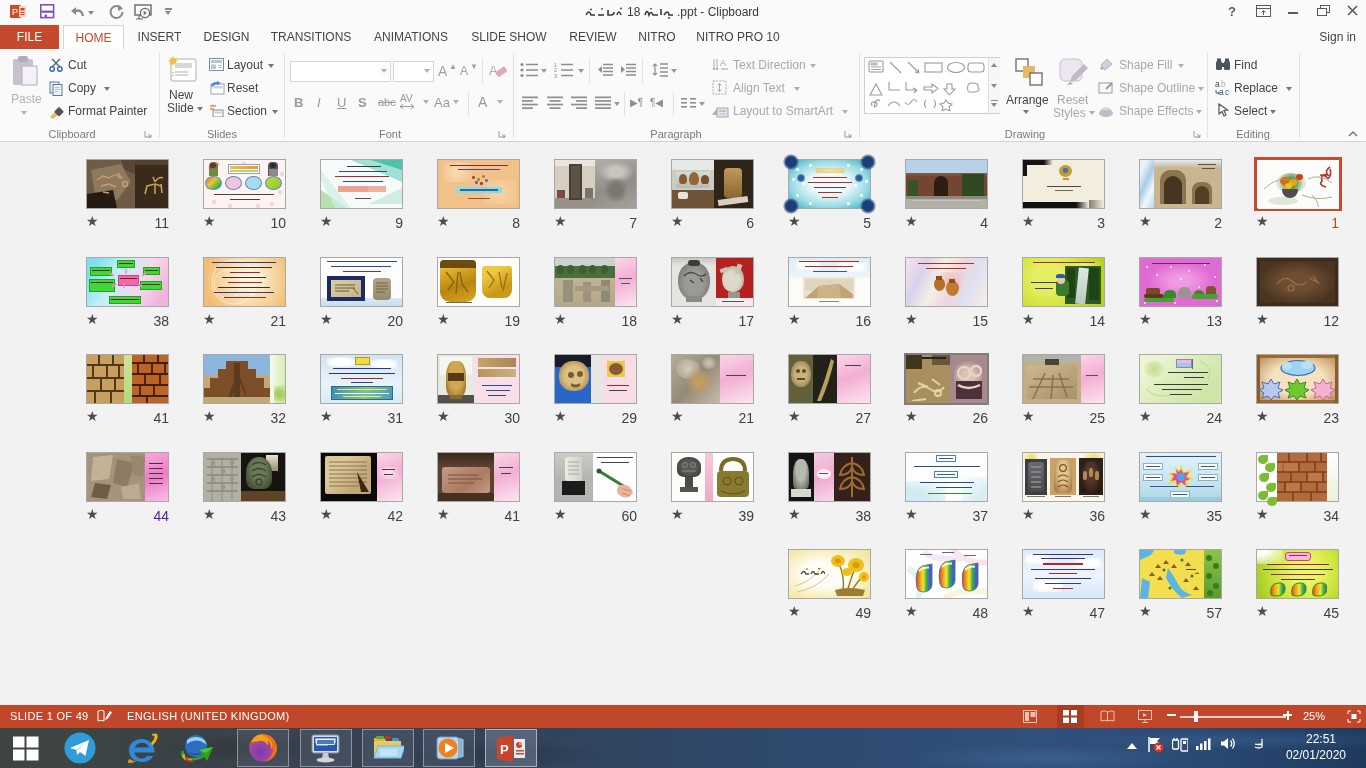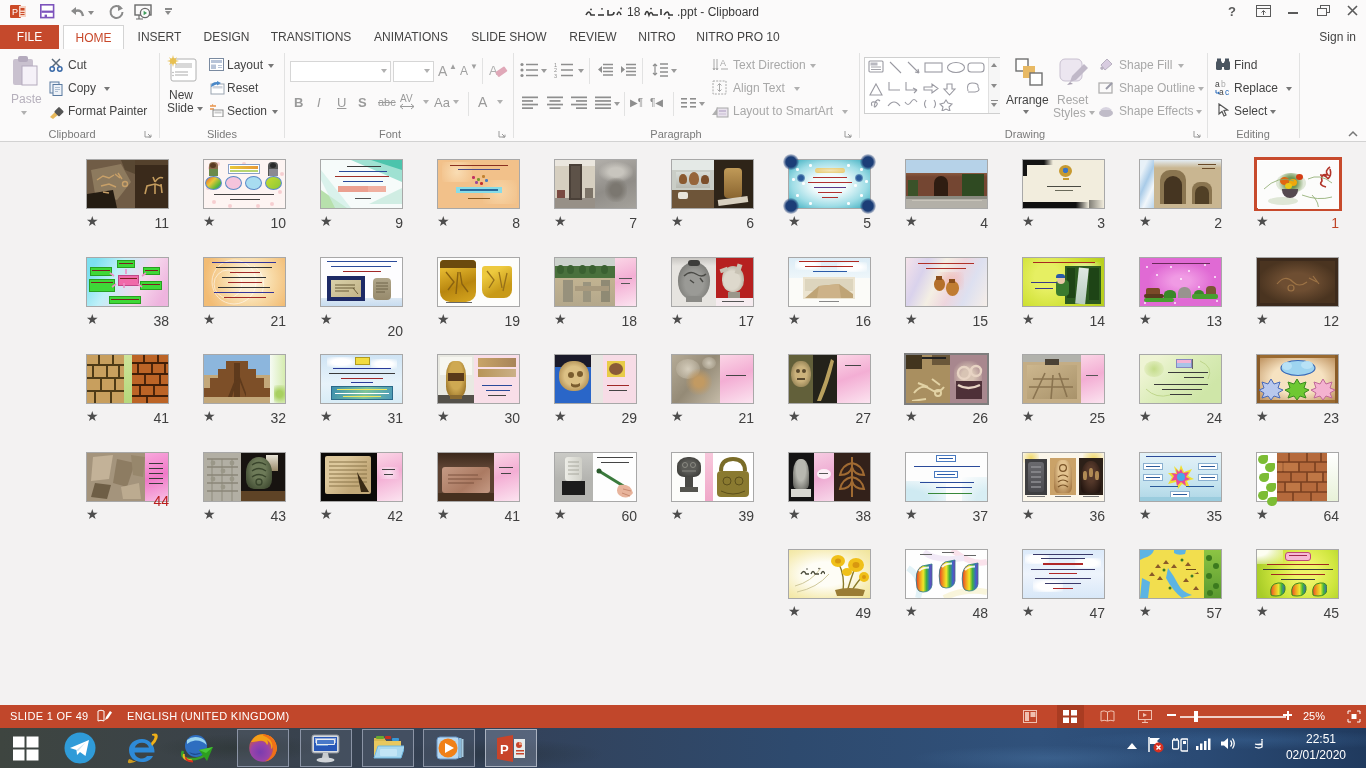--- a/index.html
+++ b/index.html
@@ -788,21 +788,21 @@
       <div style="position:absolute;left:6px;top:18px;width:38px;height:25px;background:#1d2a66;"></div>
       <div style="position:absolute;left:10px;top:22px;width:30px;height:17px;background:linear-gradient(140deg,#d9d0a9,#c2b488);"></div>
       <svg style="position:absolute;left:12px;top:24px" width="26" height="13">
         <path d="M2 3 h20 M2 6 h20 M2 9 h14 M20 6 l5 6" stroke="#6a5c38" stroke-width="1" fill="none"></path>
       </svg>
       <div style="position:absolute;left:52px;top:20px;width:18px;height:22px;background:linear-gradient(to bottom,#b0a68a,#978a6c);border-radius:4px"></div>
       <svg style="position:absolute;left:54px;top:22px" width="14" height="18">
         <path d="M1 3 h12 M1 6 h12 M1 9 h12 M1 12 h9" stroke="#6a5e44" stroke-width="0.9"></path>
       </svg>
     </div>
-    <div class="num" style="left:320px;top:180px;color:#404040">20</div>
+    <div class="num" style="left:320px;top:170px;color:#404040">20</div>
     <div class="star" style="left:320px;top:168px">★</div>
     <div class="th" style="left:203px;top:114px">
       <div style="position:absolute;left:0px;top:0px;width:81px;height:48px;background:radial-gradient(circle at 55% 45%,#fdf2dc 15%,#f8dba8 45%,#f2bc74 85%);"></div>
       <svg style="position:absolute;left:0;top:0" width="81" height="48">
         <g stroke="#fff" stroke-width="1" fill="none" opacity="0.55">
           <circle cx="24" cy="26" r="14"></circle>
           <circle cx="30" cy="24" r="22"></circle>
           <path d="M50 8 q14 10 8 28"></path>
         </g>
       </svg>
@@ -1061,21 +1061,21 @@
           <path d="M12 0 v9 M30 0 v9 M44 0 v9 M6 9 v10 M22 9 v10 M38 9 v10 M14 19 v10 M30 19 v10 M46 19 v10 M8 29 v10 M24 29 v10 M40 29 v10 M16 39 v9 M34 39 v9"></path>
         </g>
         <g fill="#c8824e" opacity="0.55">
           <rect x="1" y="10" width="20" height="8"></rect>
           <rect x="31" y="20" width="14" height="8"></rect>
           <rect x="9" y="30" width="14" height="8"></rect>
         </g>
       </svg>
       <div style="position:absolute;left:70px;top:0px;width:11px;height:48px;background:linear-gradient(to bottom,#fff,#e8f2d8);"></div>
     </div>
-    <div class="num" style="left:1256px;top:365px;color:#404040">64</div>
+    <div class="num" style="left:1256px;top:365px;color:#404040">34</div>
     <div class="star" style="left:1256px;top:363px">★</div>
     <div class="th" style="left:1139px;top:309px">
       <div style="position:absolute;left:0px;top:0px;width:81px;height:48px;background:linear-gradient(to bottom,#e4f2f8,#c2e2ee 70%,#aed6e6);"></div>
       <div style="position:absolute;left:6px;top:3px;width:70px;height:1.2px;background:#2a4a9a"></div>
       <svg style="position:absolute;left:28px;top:12px" width="26" height="24">
         <polygon points="13,0 16,7 24,4 20,11 26,14 19,16 22,23 14,19 10,24 8,17 0,19 4,12 0,8 8,8 6,1 11,6" fill="#f0e030"></polygon>
         <polygon points="13,4 15,8 21,7 18,12 22,14 17,16 18,21 13,17 9,21 8,15 3,16 6,11 3,8 9,9 8,4 11,7" fill="#e84898"></polygon>
         <circle cx="13" cy="12" r="4" fill="#48a8e8"></circle>
       </svg>
       <div style="position:absolute;left:3px;top:10px;width:20px;height:7px;background:#fff;border:1px solid #8ab0d0"></div>
@@ -1275,21 +1275,21 @@
           <path d="M44 2 L58 4 L56 24 L46 22 Z" fill="#97876c"></path>
         </g>
       </svg>
       <div style="position:absolute;left:58px;top:0px;width:23px;height:48px;background:linear-gradient(160deg,#f8a8dc,#f07ac8 50%,#f8c0e4);"></div>
       <div style="position:absolute;left:62px;top:10px;width:14px;height:1px;background:#3a3a3a"></div>
       <div style="position:absolute;left:62px;top:15px;width:14px;height:1px;background:#3a3a3a"></div>
       <div style="position:absolute;left:62px;top:20px;width:14px;height:1px;background:#3a3a3a"></div>
       <div style="position:absolute;left:62px;top:25px;width:14px;height:1px;background:#3a3a3a"></div>
       <div style="position:absolute;left:62px;top:30px;width:14px;height:1px;background:#3a3a3a"></div>
     </div>
-    <div class="num" style="left:86px;top:350px;color:#b91c1c">44</div>
+    <div class="num" style="left:86px;top:365px;color:#4c1d95">44</div>
     <div class="star" style="left:86px;top:363px">★</div>
     <div class="th" style="left:1256px;top:406px">
       <div style="position:absolute;left:0px;top:0px;width:81px;height:48px;background:radial-gradient(circle at 60% 45%,#eef467 20%,#cfe63e 55%,#a8cc28 90%);"></div>
       <div style="position:absolute;left:0px;top:0px;width:26px;height:14px;background:radial-gradient(ellipse at 0% 0%,#fdfef2 30%,rgba(253,254,242,0));"></div>
       <div style="position:absolute;left:28px;top:2px;width:26px;height:9px;background:#f6b8d4;border:1px solid #c04878;border-radius:3px"></div>
       <div style="position:absolute;left:32px;top:5px;width:18px;height:1.2px;background:#a02850"></div>
       <div style="position:absolute;left:10px;top:14px;width:62px;height:1.2px;background:#a02820"></div>
       <div style="position:absolute;left:6px;top:19px;width:70px;height:1.1px;background:#3a3a3a"></div>
       <div style="position:absolute;left:14px;top:24px;width:54px;height:1.1px;background:#a02820"></div>
       <div style="position:absolute;left:24px;top:29px;width:34px;height:1px;background:#3a3a3a"></div>

